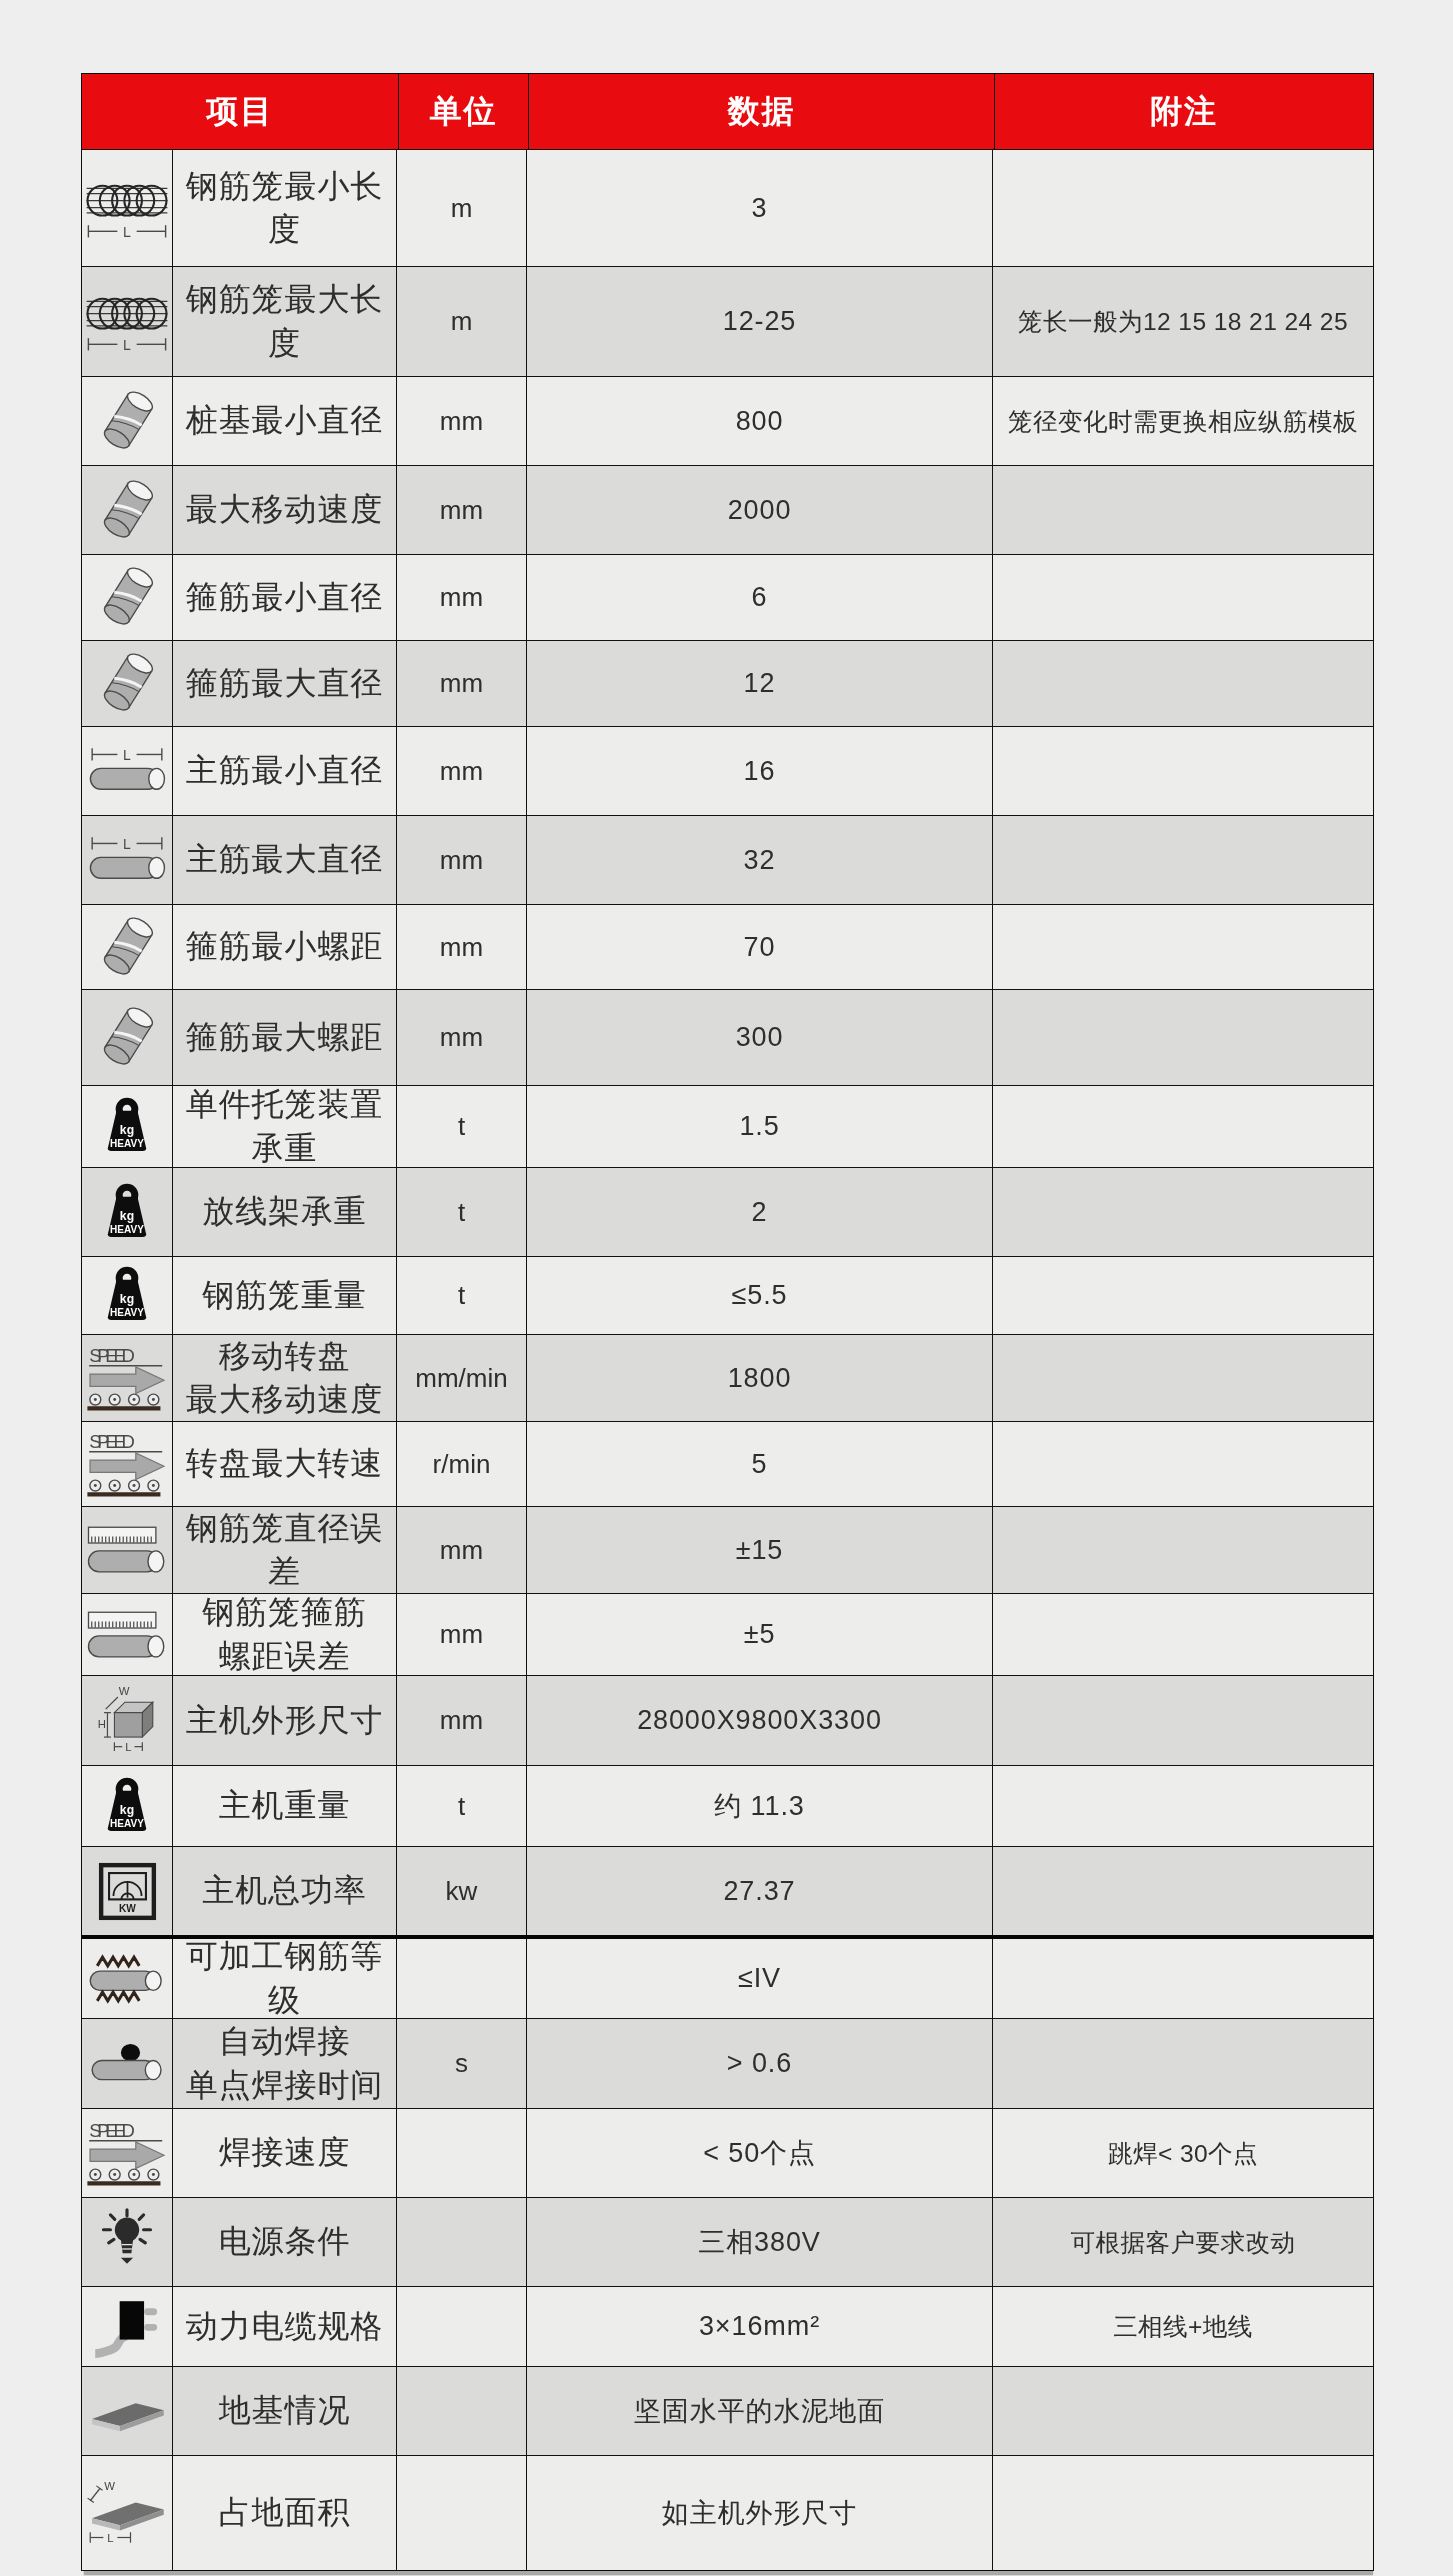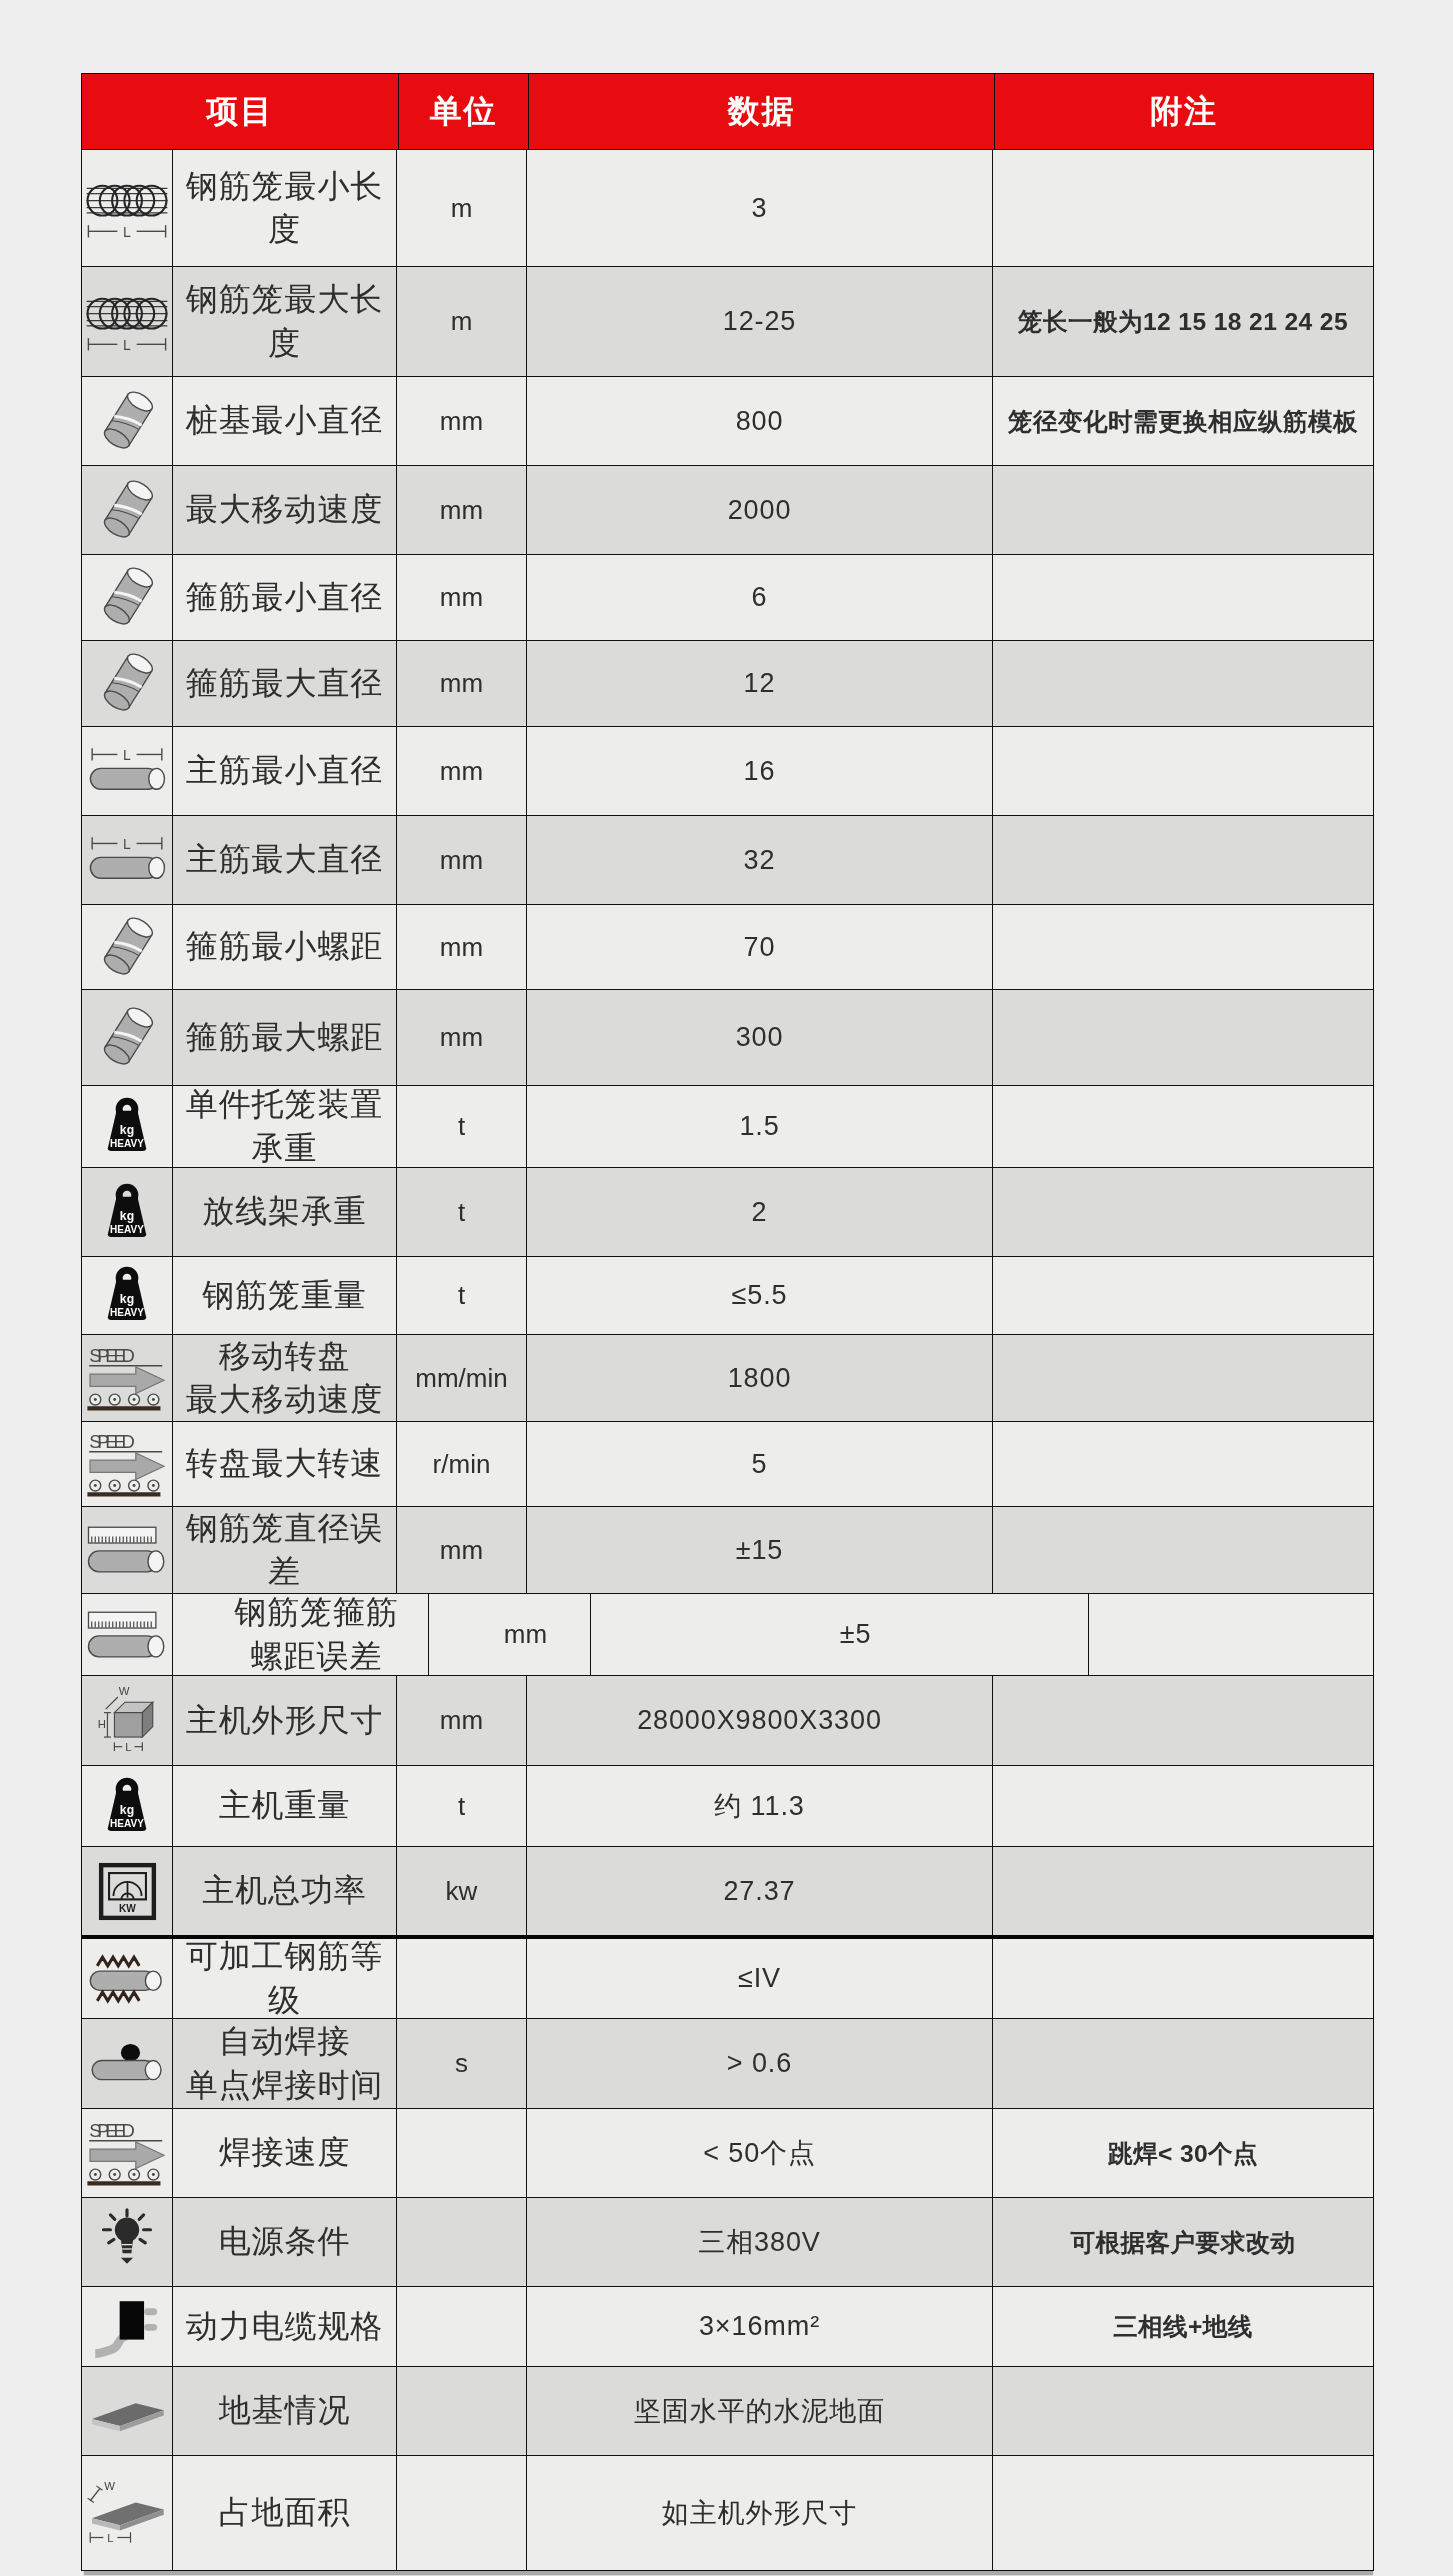--- a/index.html
+++ b/index.html
@@ -30,21 +30,21 @@
     border-top:1.8px solid #111111;
   }
   .trow.thick-top{border-top:4.4px solid #060606;}
   .light{background:#ededec;}
   .dark{background:#dbdbda;}
   .cell{
     display:flex;align-items:center;justify-content:center;
     border-right:1.8px solid #111111;
     text-align:center;overflow:hidden;
   }
-  .cell:last-child{border-right:none;font-weight:bold;}
+  .cell:last-child{border-right:none;}
   .item-cell{font-size:32px;white-space:pre-line;line-height:1.35;letter-spacing:0.9px;}
   .unit-cell{font-size:26px;}
   .data-cell{font-size:27px;letter-spacing:0.9px;}
   .note-cell{font-size:24.6px;letter-spacing:0.4px;}
   .icon-cell svg{display:block;}
 </style>
 </head>
 <body>
 
 <div class="spec-table">
@@ -351,21 +351,21 @@
        <line x1="7" y1="20" x2="79" y2="20" stroke="#4a4a4a" stroke-width="7" stroke-dasharray="1.4 2.6"></line>
        <rect x="4" y="33" width="79" height="24" rx="12" fill="#aeaeae" stroke="#4a4a4a" stroke-width="1.6"></rect>
    <ellipse cx="81" cy="45" rx="9" ry="12" fill="#f4f4f4" stroke="#4a4a4a" stroke-width="1.6"></ellipse>
      </svg>
         </div>
         <div class="cell item-cell">钢筋笼直径误差</div>
         <div class="cell unit-cell">mm</div>
         <div class="cell data-cell">±15</div>
         <div class="cell note-cell"></div>
       </div>
-      <div class="trow light" style="height: 81px; gap: 32px;">
+      <div class="trow light" style="height: 81px;">
         <div class="cell icon-cell">
           <svg width="84" height="56" viewBox="0 0 96 64">
        <rect x="4" y="6" width="77" height="18" fill="#f4f4f4" stroke="#4a4a4a" stroke-width="1.5"></rect>
        <line x1="7" y1="20" x2="79" y2="20" stroke="#4a4a4a" stroke-width="7" stroke-dasharray="1.4 2.6"></line>
        <rect x="4" y="33" width="79" height="24" rx="12" fill="#aeaeae" stroke="#4a4a4a" stroke-width="1.6"></rect>
    <ellipse cx="81" cy="45" rx="9" ry="12" fill="#f4f4f4" stroke="#4a4a4a" stroke-width="1.6"></ellipse>
      </svg>
         </div>
         <div class="cell item-cell">钢筋笼箍筋
 螺距误差</div>

